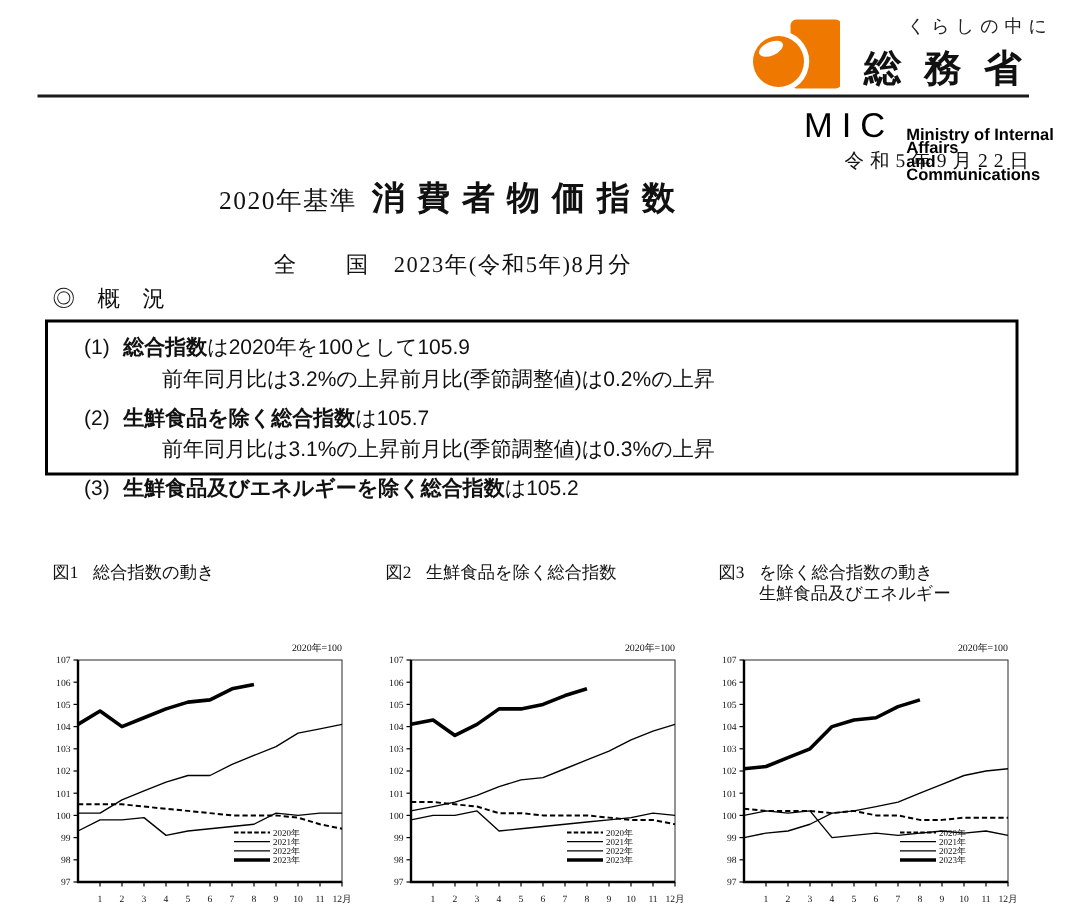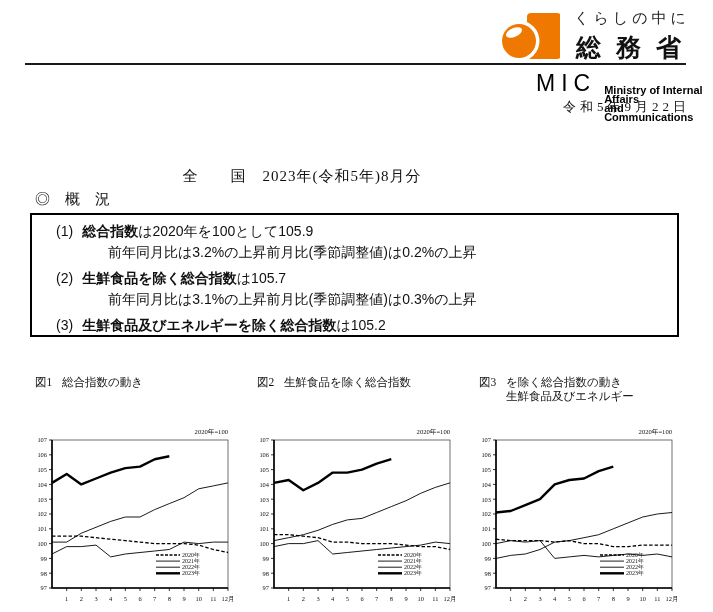--- a/index.html
+++ b/index.html
@@ -3,38 +3,38 @@
 <meta charset="utf-8">
 <style>
   html,body{margin:0;padding:0;background:#fff;}
   .page{position:relative;width:713px;height:612px;background:#ffffff;overflow:hidden;
         font-family:"Liberation Sans",sans-serif;color:#111;}
   
   .doc-label{position:absolute;left:40px;top:26px;font-size:19px;font-weight:bold;letter-spacing:3px;}
   .header-rule{position:absolute;left:25px;top:63px;width:661px;height:2px;background:#1a1a1a;}
   .logo-mark{position:absolute;left:502px;top:6px;width:58px;height:58px;}
   .logo-textcol{position:absolute;left:562px;top:9px;width:140px;text-align:center;}
-  .logo-tagline{font-size:15px;letter-spacing:4px;color:#222;}
+  .logo-tagline{font-size:12px;letter-spacing:4px;color:#222;text-align:right;}
   .logo-ministry{font-size:25px;font-weight:bold;letter-spacing:15px;margin-top:3px;white-space:nowrap;
                  text-indent:8px;}
   .mic-row{position:absolute;left:536px;top:71px;display:flex;align-items:flex-start;}
   .mic-word{font-size:23px;letter-spacing:6px;font-weight:normal;line-height:24px;color:#000;}
   .mic-en{margin-left:8px;margin-top:15px;font-size:11px;font-weight:bold;line-height:9px;color:#000;}
   .date-line{position:absolute;right:23px;top:98px;font-family:"Liberation Serif",serif;
              font-size:13px;letter-spacing:4px;}
   
   .title-block{position:absolute;left:0;top:117px;width:604px;text-align:center;
                font-family:"Liberation Serif",serif;white-space:nowrap;}
   .title-prefix{font-size:17px;letter-spacing:1px;}
   .title-main{font-size:22px;font-weight:bold;letter-spacing:8px;margin-left:10px;}
   .subtitle{position:absolute;left:0;top:167px;width:604px;text-align:center;
             font-family:"Liberation Serif",serif;font-size:15px;letter-spacing:1px;}
   
   .overview-heading{position:absolute;left:35px;top:190px;font-size:15px;font-weight:normal;}
-  .overview-box{position:absolute;left:30px;top:213px;width:649px;height:124px;border:2px solid #000;
+  .overview-box{position:absolute;left:30px;top:213px;width:649px;height:104px;border:2px solid #000;
                 box-sizing:border-box;padding-top:6px;}
   .ov-group{margin-bottom:5px;}
   .ov-line1{padding-left:24px;font-size:14px;line-height:21px;white-space:nowrap;}
   .ov-no{margin-right:9px;}
   .ov-bold{font-weight:bold;}
   .ov-line2{padding-left:76px;font-size:14px;line-height:21px;white-space:nowrap;}
   .ov-yoy{}
   
   .fig-caption{position:absolute;top:375px;display:flex;font-family:"Liberation Serif",serif;
                font-size:11.5px;line-height:14px;}
@@ -68,20 +68,23 @@
   <div class="mic-row">
     <div class="mic-word">MIC</div>
     <div class="mic-en">
       <div>Ministry of Internal Affairs</div>
       <div>and Communications</div>
     </div>
   </div>
 
   <div class="date-line">令和5年9月22日</div>
 
+  <div class="title-block">
+    <span class="title-prefix">2020年基準</span><span class="title-main">消費者物価指数</span>
+  </div>
   <div class="subtitle">全　　国　2023年(令和5年)8月分</div>
 
   <div class="overview-heading">◎　概　況</div>
 
   <div class="overview-box">
     <div class="ov-group">
       <div class="ov-line1">
         <span class="ov-no">(1)</span><span class="ov-bold">総合指数</span><span>は2020年を100として105.9</span>
       </div>
       <div class="ov-line2">

